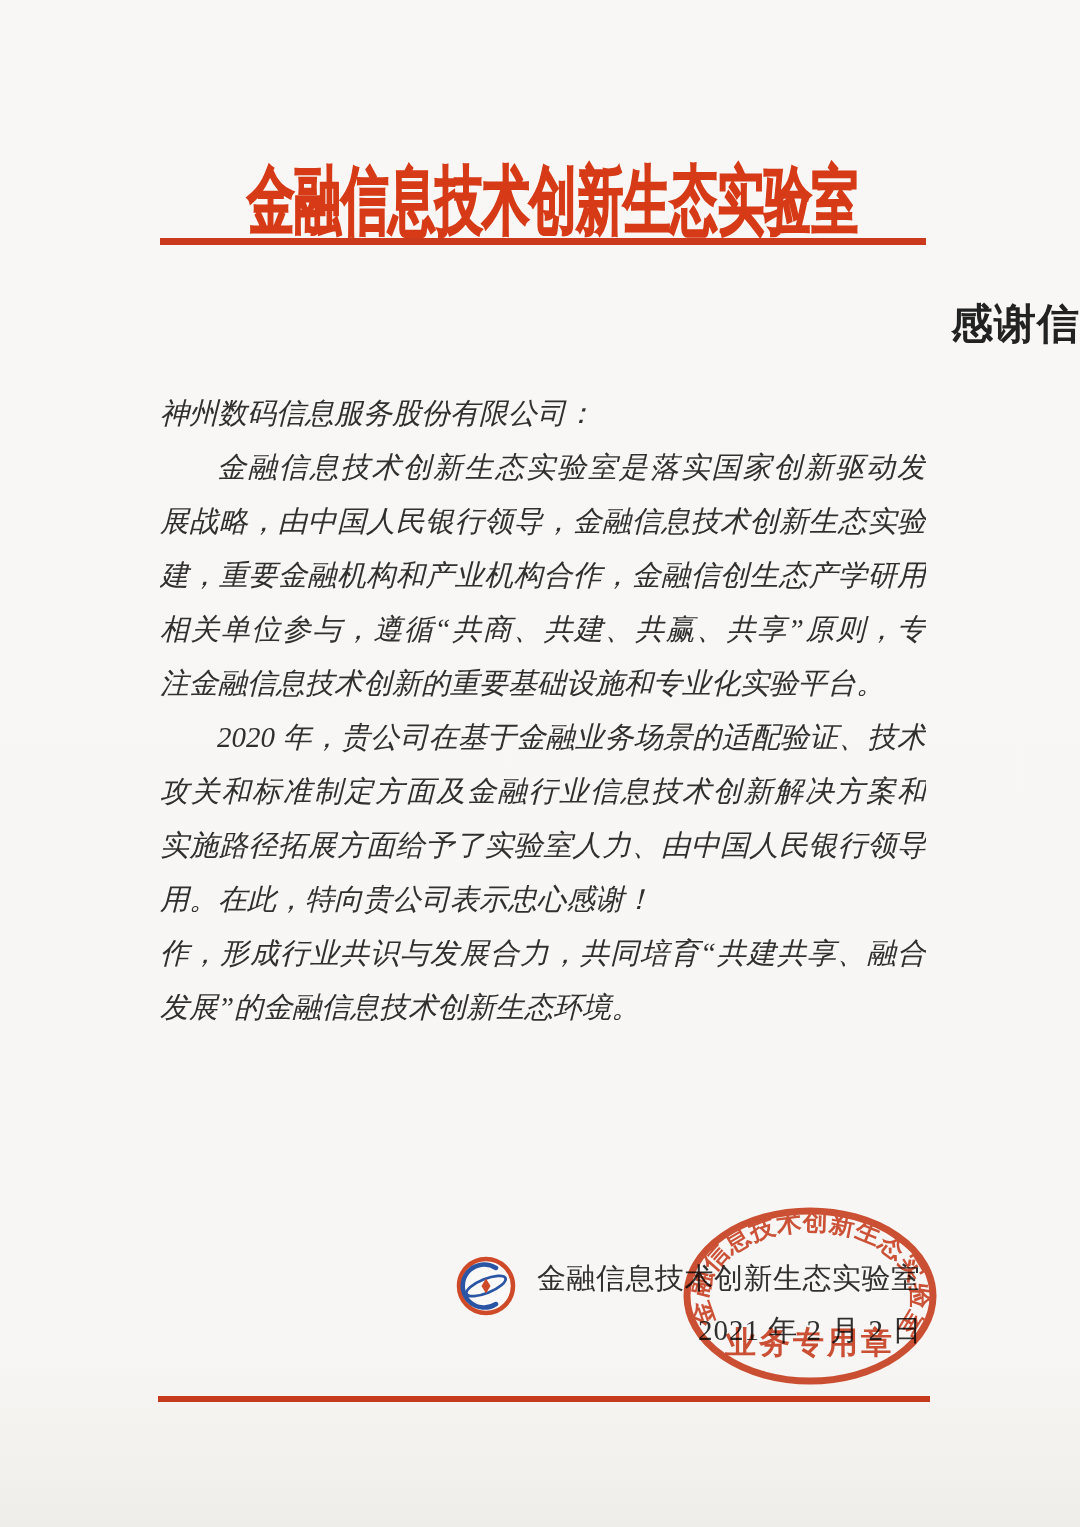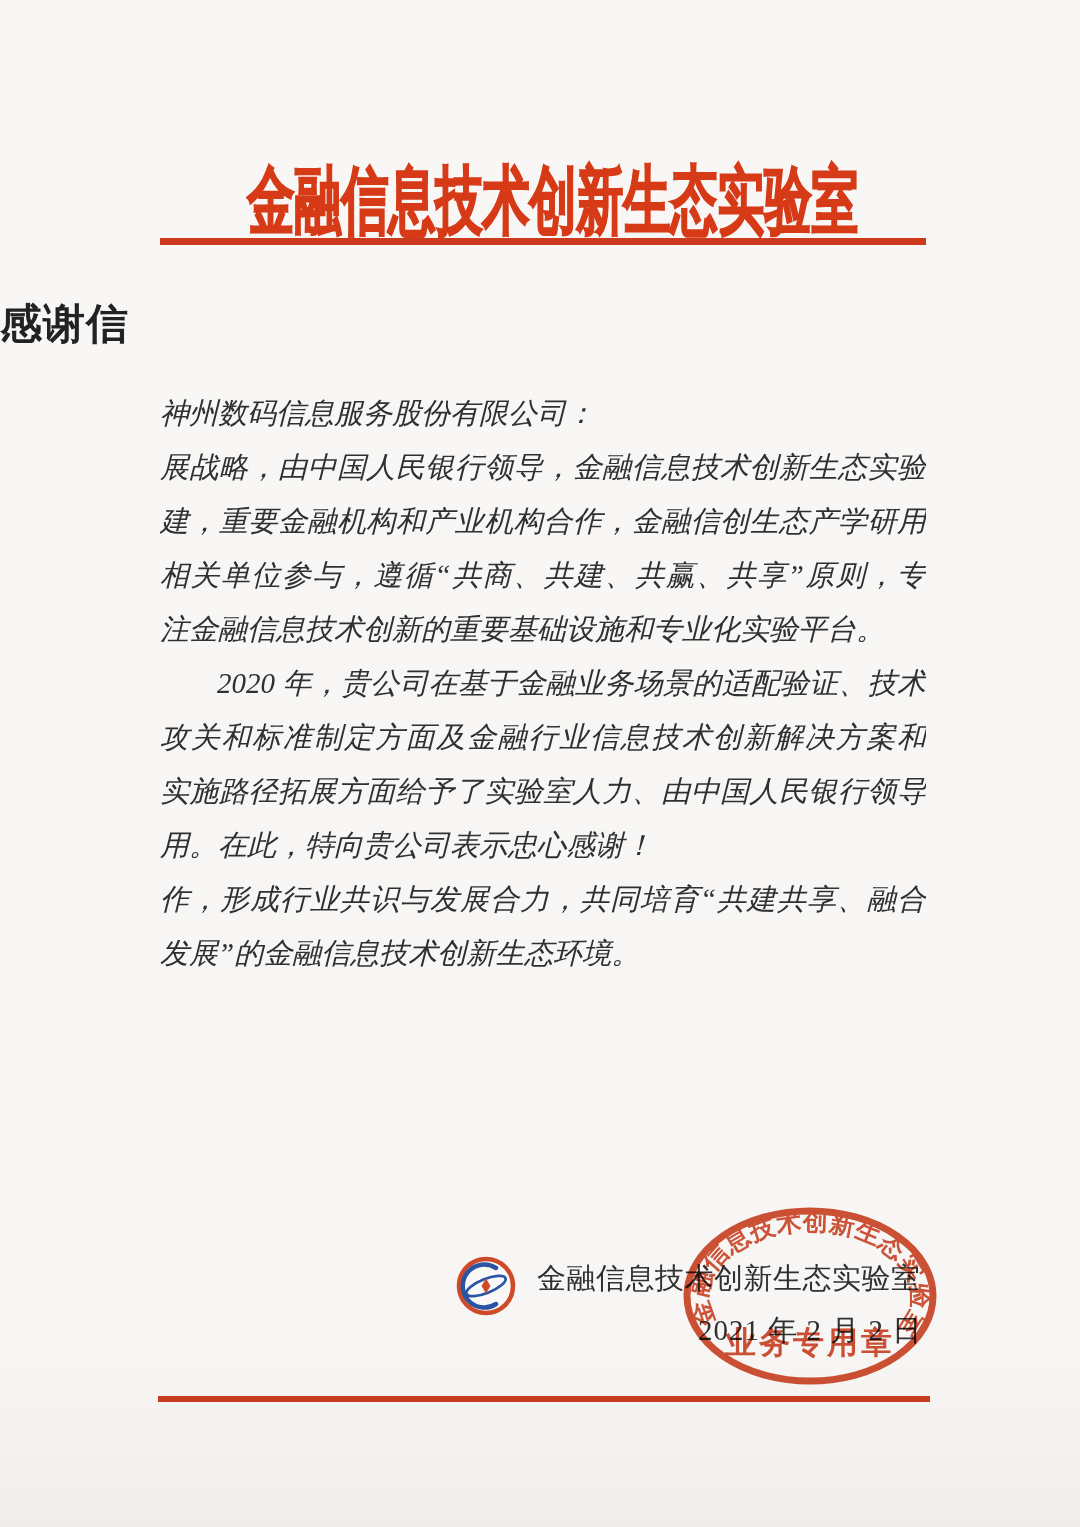--- a/index.html
+++ b/index.html
@@ -30,21 +30,21 @@
   .letterhead-rule {
     position: absolute;
     top: 238px; left: 160px;
     width: 766px; height: 7px;
     background: #cb3a1d;
   }
   
   .letter-title {
     position: absolute;
     top: 296px; left: 0; right: 0;
-    text-align: left;
+    text-align: right;
     font-family: "Liberation Sans", "DejaVu Sans", sans-serif;
     font-size: 42px;
     font-weight: 600;
     letter-spacing: 1px;
     color: #222222;
   }
   
   .letter-body {
     position: absolute;
     top: 386px; left: 160px;
@@ -105,20 +105,21 @@
 <div class="page">
 
   <div class="letterhead-title">金融信息技术创新生态实验室</div>
   <div class="letterhead-rule"></div>
 
   <div class="letter-title">感谢信</div>
 
   <div class="letter-body">
     <div class="bl open">神州数码信息服务股份有限公司：</div>
 
+    <div class="bl ind">金融信息技术创新生态实验室是落实国家创新驱动发</div>
     <div class="bl">展战略，由中国人民银行领导，金融信息技术创新生态实验室</div>
     <div class="bl">建，重要金融机构和产业机构合作，金融信创生态产学研用</div>
     <div class="bl">相关单位参与，遵循“共商、共建、共赢、共享”原则，专</div>
     <div class="bl open">注金融信息技术创新的重要基础设施和专业化实验平台。</div>
 
     <div class="bl ind">2020 年，贵公司在基于金融业务场景的适配验证、技术</div>
     <div class="bl">攻关和标准制定方面及金融行业信息技术创新解决方案和</div>
     <div class="bl">实施路径拓展方面给予了实验室人力、由中国人民银行领导</div>
     <div class="bl open">用。在此，特向贵公司表示忠心感谢！</div>
 

